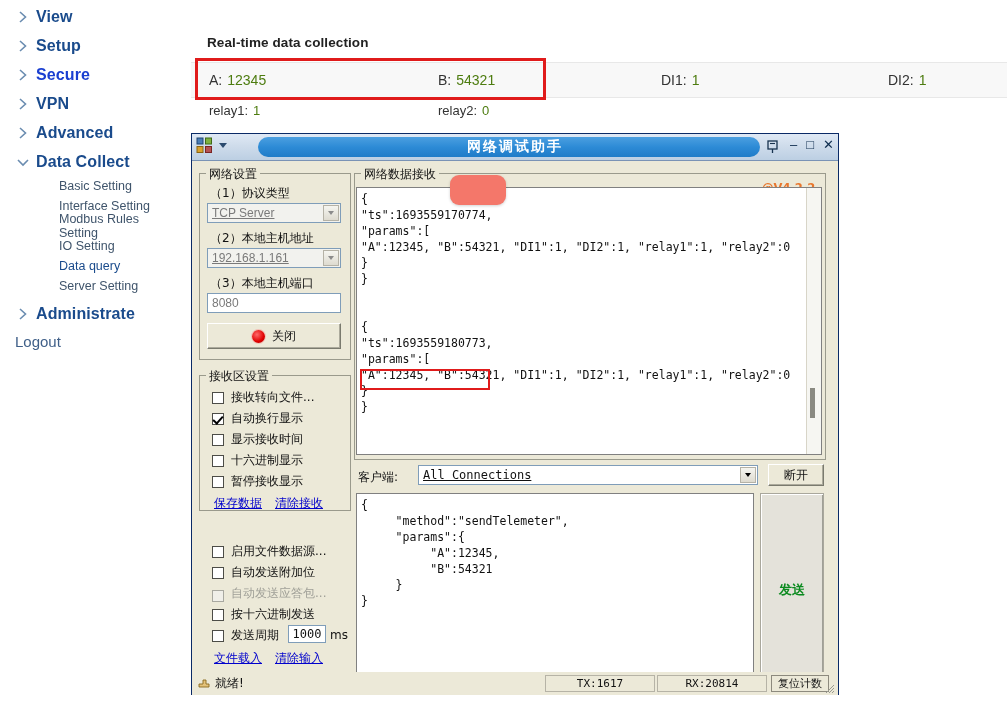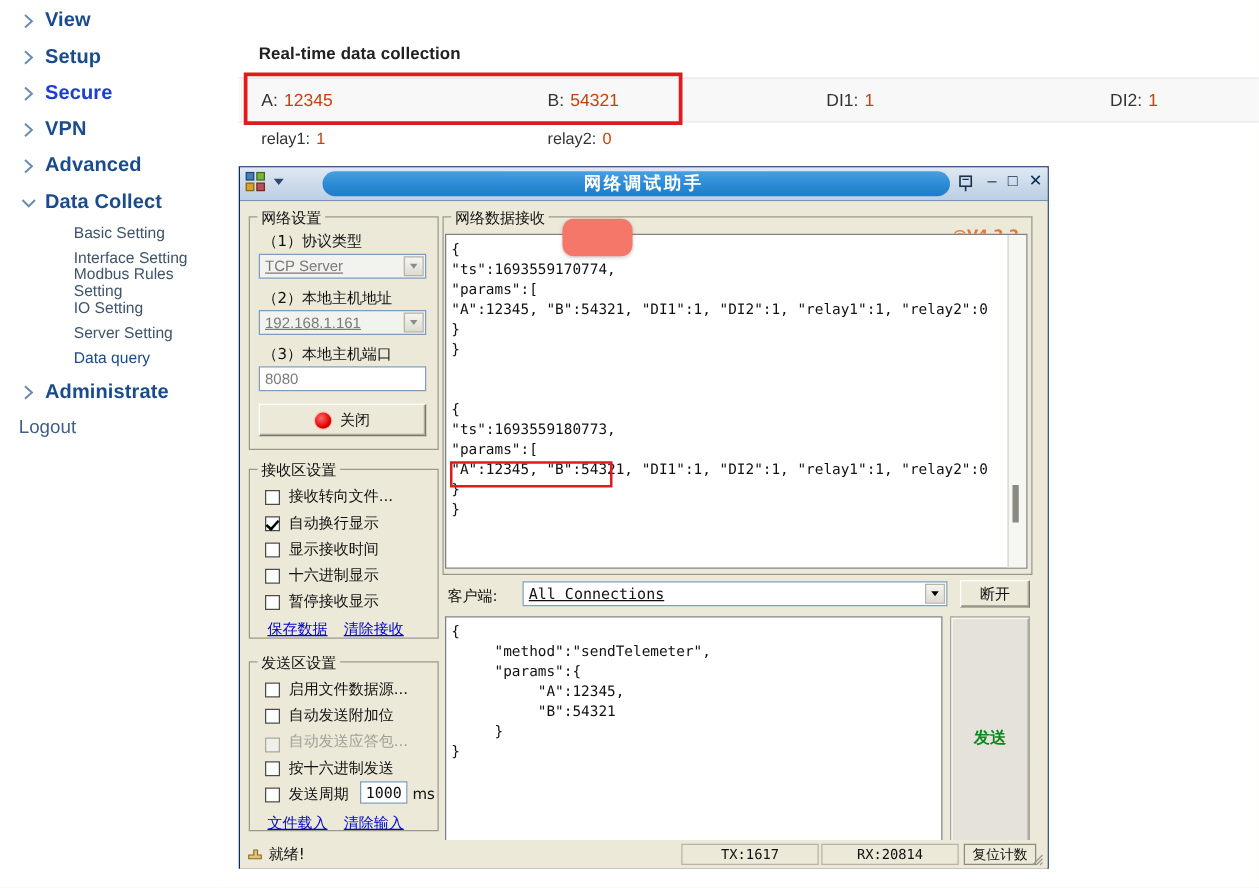--- a/index.html
+++ b/index.html
@@ -46,21 +46,21 @@
   }
   .data-strip {
     position: absolute; left: 0; top: 62px; width: 832px; height: 34px;
     background: #f8f8f8; border-top: 1px solid #e8e8e8; border-bottom: 1px solid #e8e8e8;
   }
   .data-cell {
     position: absolute; top: 0; height: 34px;
     display: flex; align-items: center;
     font-size: 14px; color: #333;
   }
-  .data-cell .val { color: #c2410c; margin-left: 5px; }
+  .data-cell .val { color: #4d7c0f; margin-left: 5px; }
   .row2 { position: absolute; left: 0; top: 97px; width: 832px; height: 26px; }
   .row2 .data-cell { height: 26px; font-size: 13px; }
   .hl-box {
     position: absolute; left: 4px; top: 58px; width: 351px; height: 42px;
     border: 3px solid #e01b1b; box-sizing: border-box; pointer-events: none;
   }
 
   
   .appwin {
     position: absolute; left: 0px; top: 133px;
@@ -301,24 +301,24 @@
       <div class="sub-row">
         <span class="sub-label">Interface Setting</span>
       </div>
       <div class="sub-row">
         <span class="sub-label">Modbus Rules Setting</span>
       </div>
       <div class="sub-row">
         <span class="sub-label">IO Setting</span>
       </div>
       <div class="sub-row">
+        <span class="sub-label active">Data query</span>
+      </div>
+      <div class="sub-row">
         <span class="sub-label">Server Setting</span>
-      </div>
-      <div class="sub-row">
-        <span class="sub-label active">Data query</span>
       </div>
 
       <div class="nav-row" style="margin-top:3px;">
         <span class="chev">
           <svg width="14" height="14" viewBox="0 0 14 14">
               <path d="M4 2 L9.5 7 L4 12" fill="none" stroke="#6a8cb0" stroke-width="1.6"></path>
             </svg>
         </span>
         <span class="nav-label">Administrate</span>
       </div>
@@ -445,23 +445,20 @@
           <span class="cbox"></span>
           <span class="cbtext">十六进制显示</span>
         </div>
         <div class="cbrow" style="left:20px; top:312px;">
           <span class="cbox"></span>
           <span class="cbtext">暂停接收显示</span>
         </div>
         <a class="lnk" style="left:22px; top:334px;">保存数据</a>
         <a class="lnk" style="left:83px; top:334px;">清除接收</a>
 
-        <div class="group" style="left:7px; top:368px; width:150px; height:134px;">
-          <span class="gtitle">发送区设置</span>
-        </div>
         <div class="cbrow" style="left:20px; top:382px;">
           <span class="cbox"></span>
           <span class="cbtext">启用文件数据源...</span>
         </div>
         <div class="cbrow" style="left:20px; top:403px;">
           <span class="cbox"></span>
           <span class="cbtext">自动发送附加位</span>
         </div>
         <div class="cbrow" style="left:20px; top:424px;align-items:flex-end;">
           <span class="cbox dis"></span>

